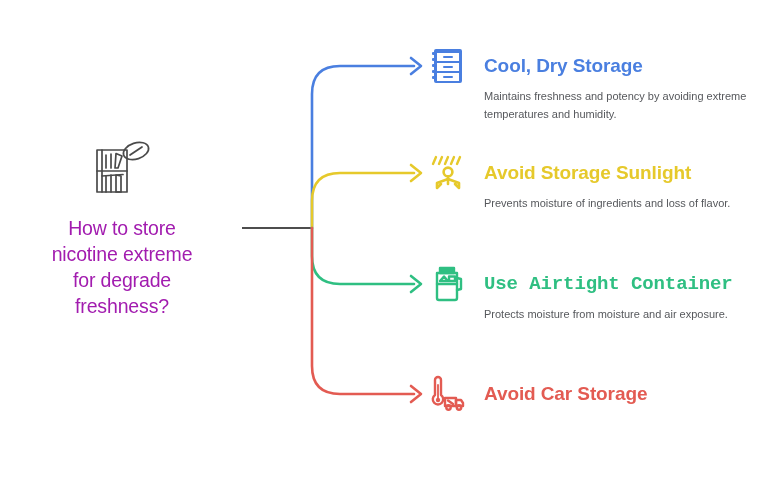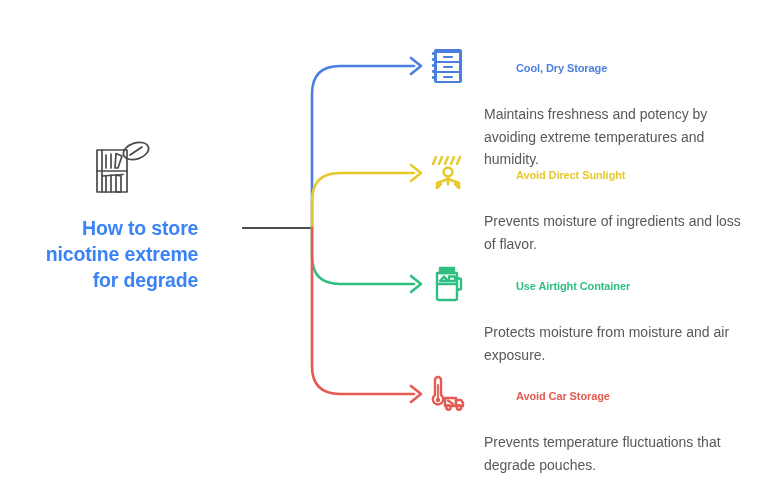--- a/index.html
+++ b/index.html
@@ -30,24 +30,24 @@
     flex-direction: column;
     align-items: center;
   }
   #hub-icon {
     width: 62px;
     height: 58px;
     margin-bottom: 18px;
   }
   #hub-title {
     font-size: 19.5px;
-    font-weight: bold;
+    font-weight: normal;
     line-height: 1.33;
-    text-align: right;
-    color: #3b82f6;
+    text-align: center;
+    color: #a21caf;
     letter-spacing: -0.15px;
   }
   #hub-title span { display: block; }
 
   
   #connectors {
     position: absolute;
     left: 0;
     top: 0;
     width: 781px;
@@ -68,44 +68,43 @@
   .row-icon {
     position: absolute;
     left: 0;
     top: 0;
     width: 40px;
     height: 40px;
   }
   .row-title {
     position: absolute;
     left: 56px;
-    top: 16px;
-    font-size: 11px;
+    top: 9px;
+    font-size: 19px;
     font-weight: bold;
     letter-spacing: -0.1px;
     white-space: nowrap;
-    margin-left: 32px;
   }
   .row-desc {
     margin-left: 56px;
-    margin-top: 15px;
-    font-size: 14px;
+    margin-top: 0;
+    font-size: 11px;
     line-height: 1.62;
     color: #56585c;
     max-width: 272px;
   }
 
   #row-0 { top: 46px; }
   #row-1 { top: 153px; }
   #row-2 { top: 264px; }
-  #row-3 { top: 374px; }
+  #row-3 { top: 374px; text-align: right; }
 
   #row-0 .row-title { color: #4a7fe0; }
   #row-1 .row-title { color: #e6c92b; }
-  #row-2 .row-title { color: #2fbf82; }
+  #row-2 .row-title { color: #2fbf82; font-family: Liberation Mono, monospace; }
   #row-3 .row-title { color: #e35b52; }
 </style>
 </head>
 <body>
 
 <div id="canvas">
 
   <svg id="connectors" viewBox="0 0 781 498">
 
     <path d="M242,228 L311,228" fill="none" stroke="#4d4d4d" stroke-width="2.2" stroke-linecap="butt"></path>
@@ -143,20 +142,21 @@
         <path d="M11,36 L32,34.5"></path>
 
         <ellipse cx="45" cy="11" rx="13" ry="8" transform="rotate(-18 45 11)"></ellipse>
         <path d="M39,15 L51,7"></path>
       </g>
     </svg>
     <div id="hub-title">
       <span>How to store</span>
       <span>nicotine extreme</span>
       <span>for degrade</span>
+      <span>freshness?</span>
     </div>
   </div>
 
   <div class="row" id="row-0">
     <div class="row-head">
       <svg class="row-icon" viewBox="0 0 40 40">
         <g fill="#4a7fe0">
           <path d="M8,3 h24 a2,2 0 0 1 2,2 v30 a2,2 0 0 1 -2,2 h-24 a2,2 0 0 1 -2,-2 v-30 a2,2 0 0 1 2,-2 Z
                    M9,7 v8 h22 v-8 Z M9,17 v8 h22 v-8 Z M9,27 v8 h22 v-8 Z"></path>
           <rect x="15" y="10" width="10" height="2" rx="1"></rect>
@@ -184,21 +184,21 @@
           <path d="M23,11 L26,4"></path>
           <path d="M29,11 L32,4"></path>
         </g>
         <g stroke="#e6c92b" stroke-width="2.6" fill="none" stroke-linecap="round" stroke-linejoin="round">
           <circle cx="20" cy="19" r="4.4"></circle>
           <path d="M20,25 L20,31"></path>
           <path d="M20,26 L9,30 L9,35 L13,31"></path>
           <path d="M20,26 L31,30 L31,35 L27,31"></path>
         </g>
       </svg>
-      <div class="row-title">Avoid Direct Sunlight</div>
+      <div class="row-title">Avoid Storage Sunlight</div>
     </div>
     <div class="row-desc">Prevents moisture of ingredients and loss of flavor.</div>
   </div>
 
   <div class="row" id="row-2">
     <div class="row-head">
       <svg class="row-icon" viewBox="0 0 40 40">
         <g fill="none" stroke="#2fbf82" stroke-width="2.4" stroke-linejoin="round" stroke-linecap="round">
 
           <path d="M12,4 L26,4 L26,9 L12,9 Z" fill="#2fbf82"></path>
@@ -229,16 +229,15 @@
 
           <path d="M17,24 L28,24 L28,32 L17,32 Z"></path>
           <path d="M28,26 L33,26 L35,29 L35,32 L28,32 Z"></path>
           <circle cx="20.5" cy="33.5" r="2.2"></circle>
           <circle cx="31" cy="33.5" r="2.2"></circle>
           <path d="M20,26.5 L25,30"></path>
         </g>
       </svg>
       <div class="row-title">Avoid Car Storage</div>
     </div>
-    <div class="row-desc">Prevents temperature fluctuations that degrade pouches.</div>
   </div>
 
 </div>
 
 </body></html>

